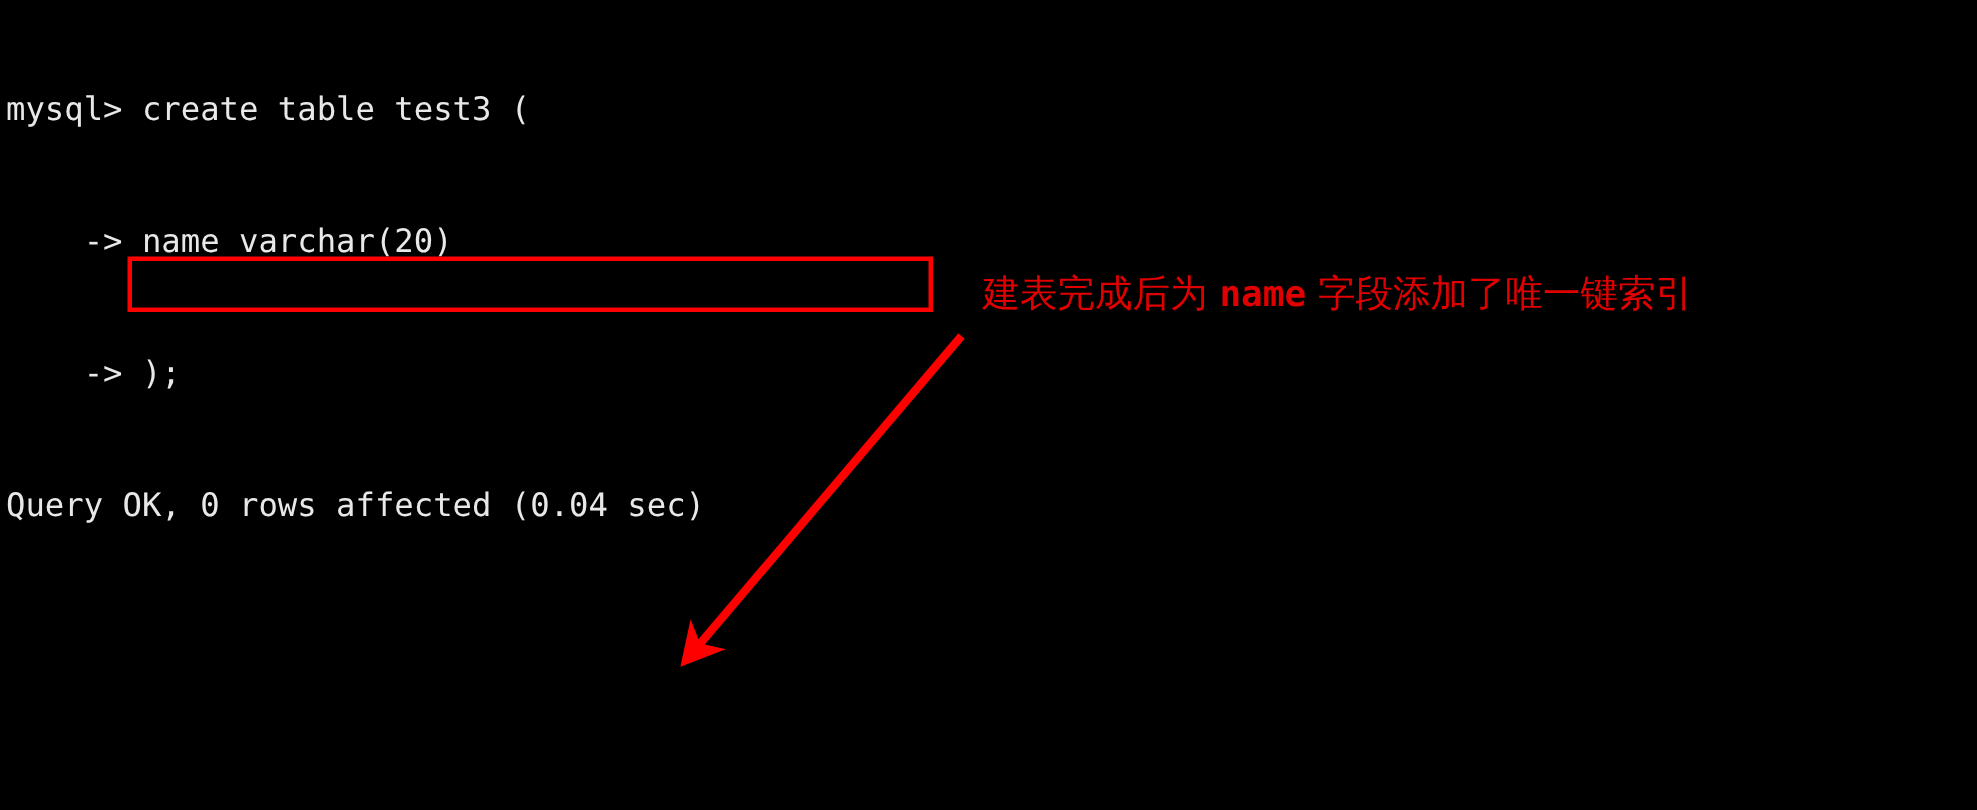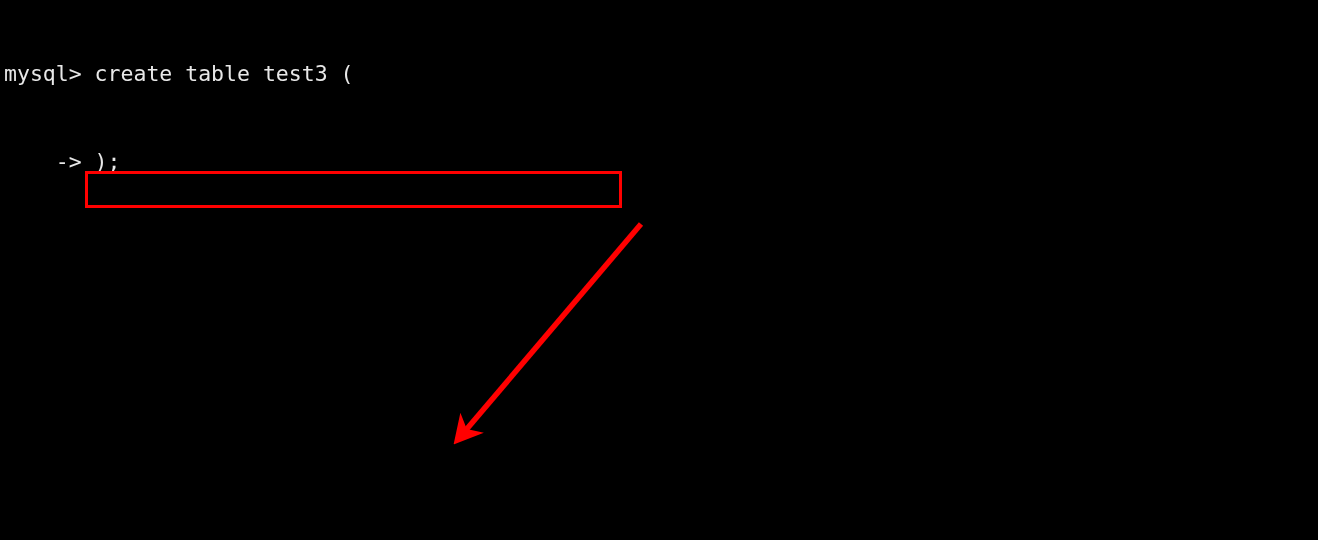--- a/index.html
+++ b/index.html
@@ -78,21 +78,23 @@
     font-weight: bold;
   }
 </style>
 </head>
 <body>
 
 <div id="screen">
 
   <div id="terminal">
     <div class="tline">mysql&gt; create table test3 (</div>
+    <div class="tline">    -&gt; name varchar(20)</div>
     <div class="tline">    -&gt; );</div>
+    <div class="tline">Query OK, 0 rows affected (0.04 sec)</div>
     <div class="tline blank"></div>
     
     
     
     
     
     
     
     
     
@@ -105,14 +107,15 @@
 
   <svg id="callout-arrow" viewBox="0 0 240 260" width="240" height="260">
     <defs>
       <marker id="arrowhead" markerWidth="5.2" markerHeight="5.6" refX="3.4" refY="2.8" orient="auto">
         <polygon points="0,0 5.2,2.8 0,5.6 1.5,2.8" fill="#ff0000"></polygon>
       </marker>
     </defs>
     <line x1="211" y1="19" x2="30" y2="232" stroke="#ff0000" stroke-width="5.5" marker-end="url(#arrowhead)"></line>
   </svg>
 
+  <div id="annotation"><span>建表完成后为 </span><span class="mono">name</span><span> 字段添加了唯一键索引</span></div>
 
 </div>
 
 </body></html>

